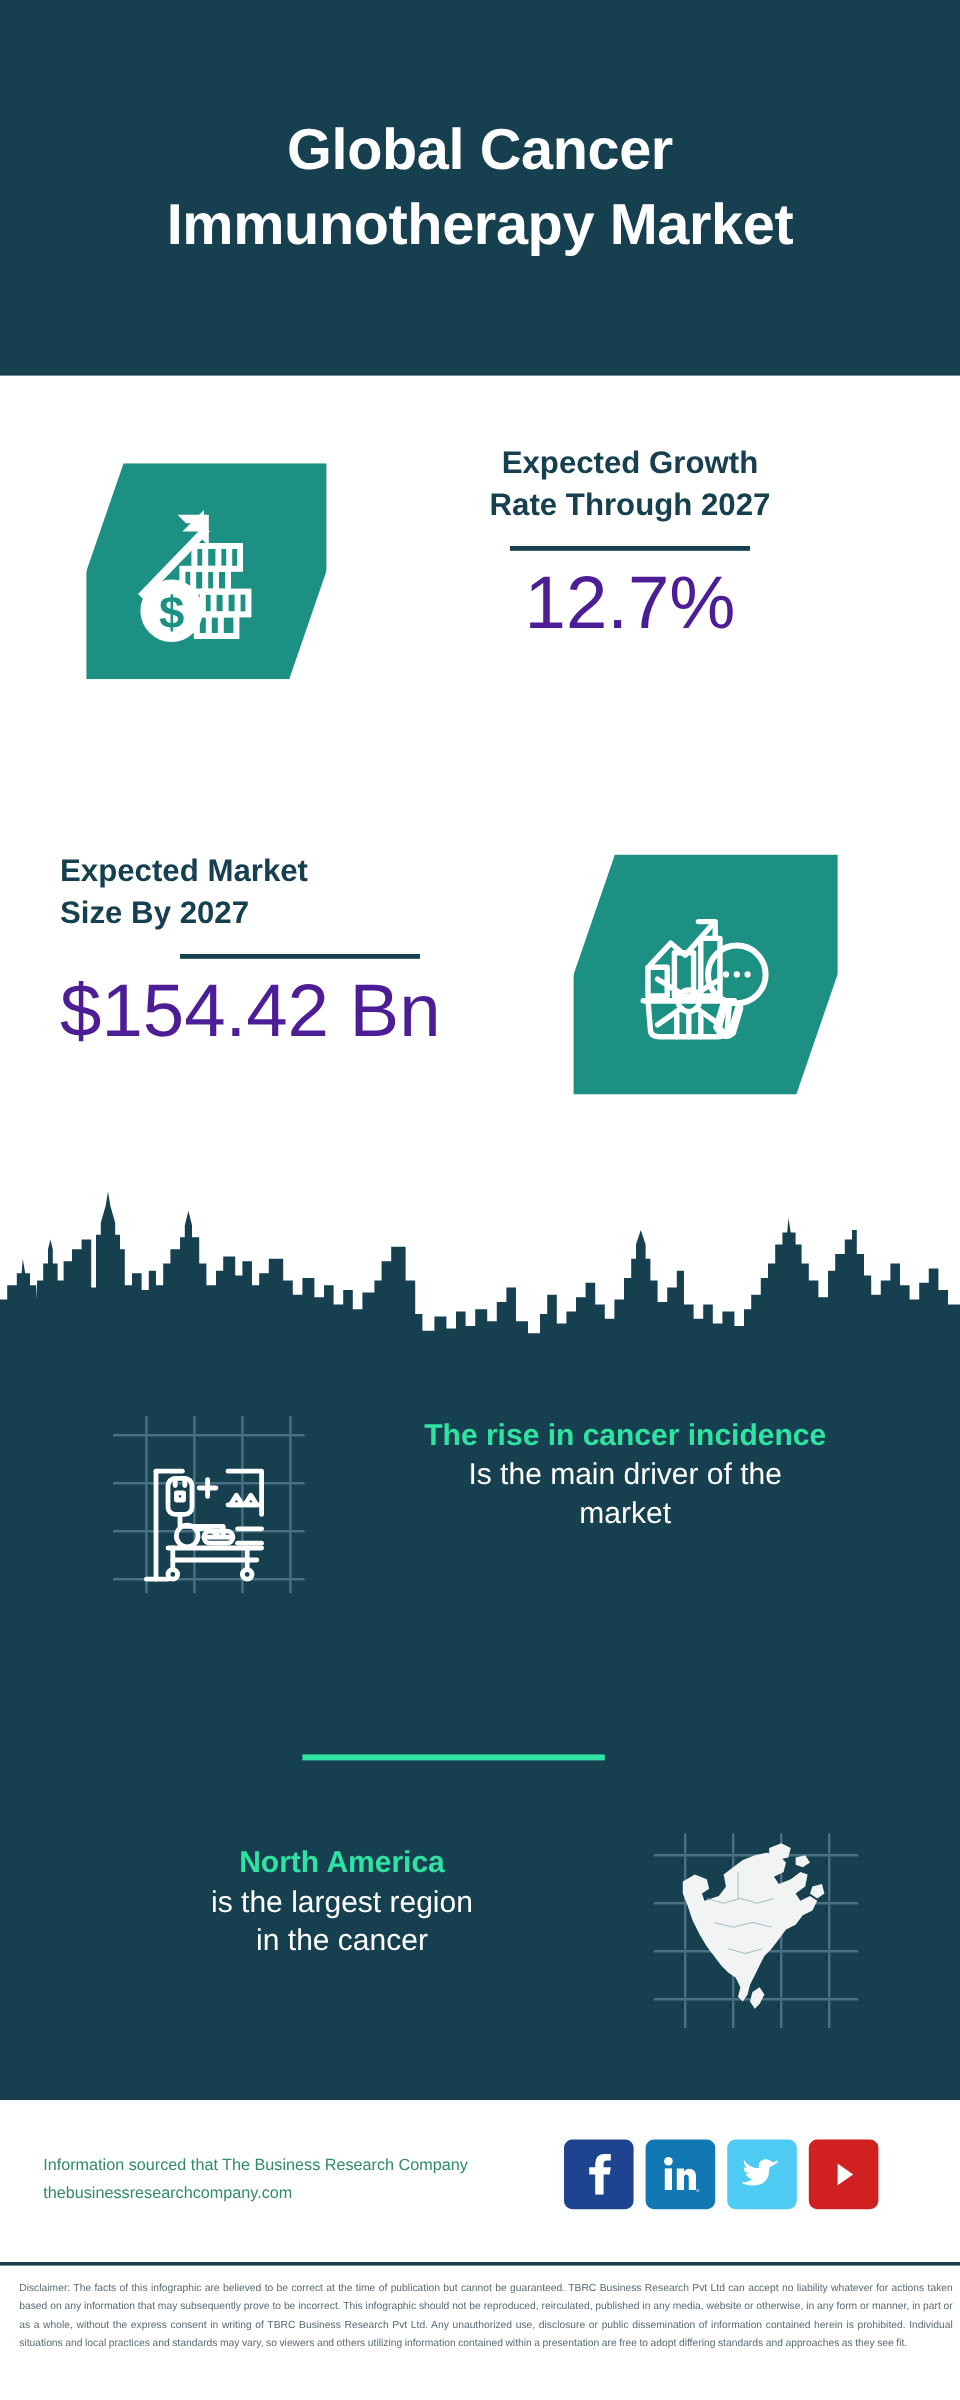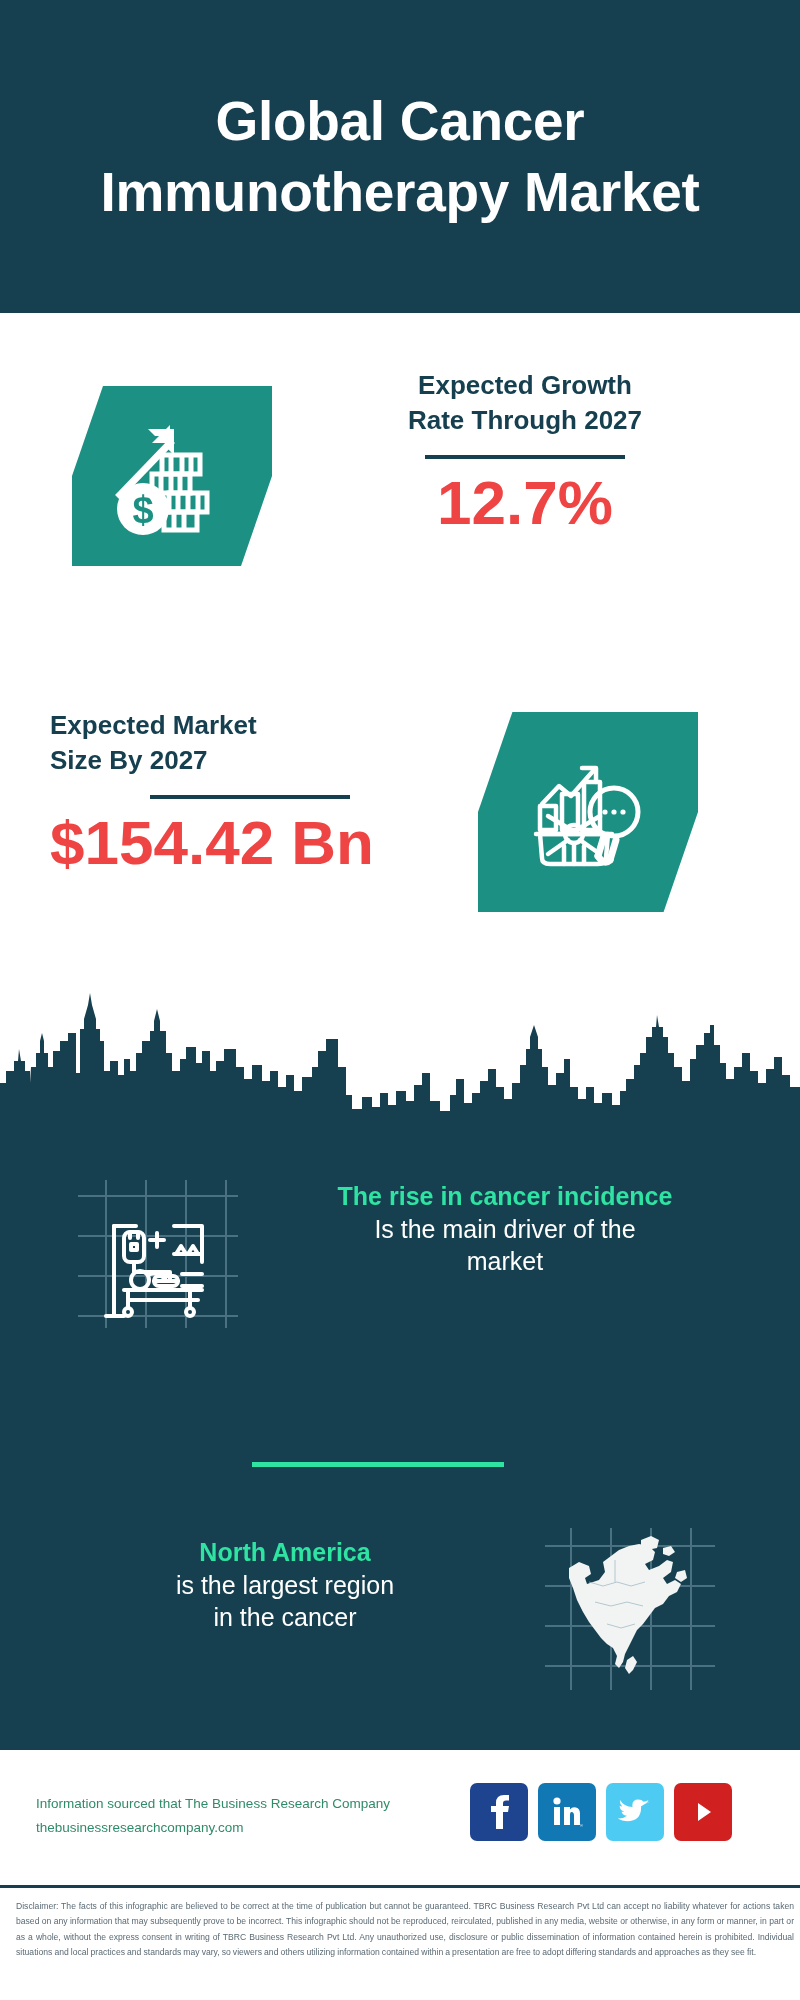--- a/index.html
+++ b/index.html
@@ -23,21 +23,21 @@
     left: 0; top: 0;
     width: 800px; height: 313px;
     background: #16404f;
     display: flex;
     align-items: center;
     justify-content: center;
     padding: 0 60px;
   }
   .header-title {
     color: #ffffff;
-    font-size: 55px;
+    font-size: 48px;
     font-weight: bold;
     line-height: 1.28;
     text-align: center;
     letter-spacing: -0.3px;
   }
 
   
   .stat1 {
     position: absolute;
     left: 0; top: 313px;
@@ -75,23 +75,23 @@
     font-size: 26px;
     font-weight: bold;
     line-height: 1.33;
   }
   .rule-dark {
     width: 200px; height: 4px;
     background: #16404f;
     margin: 18px auto 10px auto;
   }
   .stat-value {
-    color: #ef4444;
+    color: #4c1d95;
     font-size: 62px;
-    font-weight: bold;
+    font-weight: normal;
     line-height: 1.1;
   }
 
   
   .stat2 {
     position: absolute;
     left: 0; top: 690px;
     width: 800px; height: 300px;
   }
   .stat2-text {
@@ -115,21 +115,21 @@
   
   .dark-body {
     position: absolute;
     left: 0; top: 1127px;
     width: 800px; height: 623px;
     background: #16404f;
   }
 
   .block-incidence {
     position: absolute;
-    left: 0; top: 1150px;
+    left: 16px; top: 1150px;
     width: 656px; height: 230px;
   }
   .icon-grid {
     position: absolute;
     width: 160px; height: 160px;
   }
   .icon-grid svg { display: block; }
   .incidence-icon { left: 78px; top: 18px; }
   .incidence-text {
     position: absolute;

